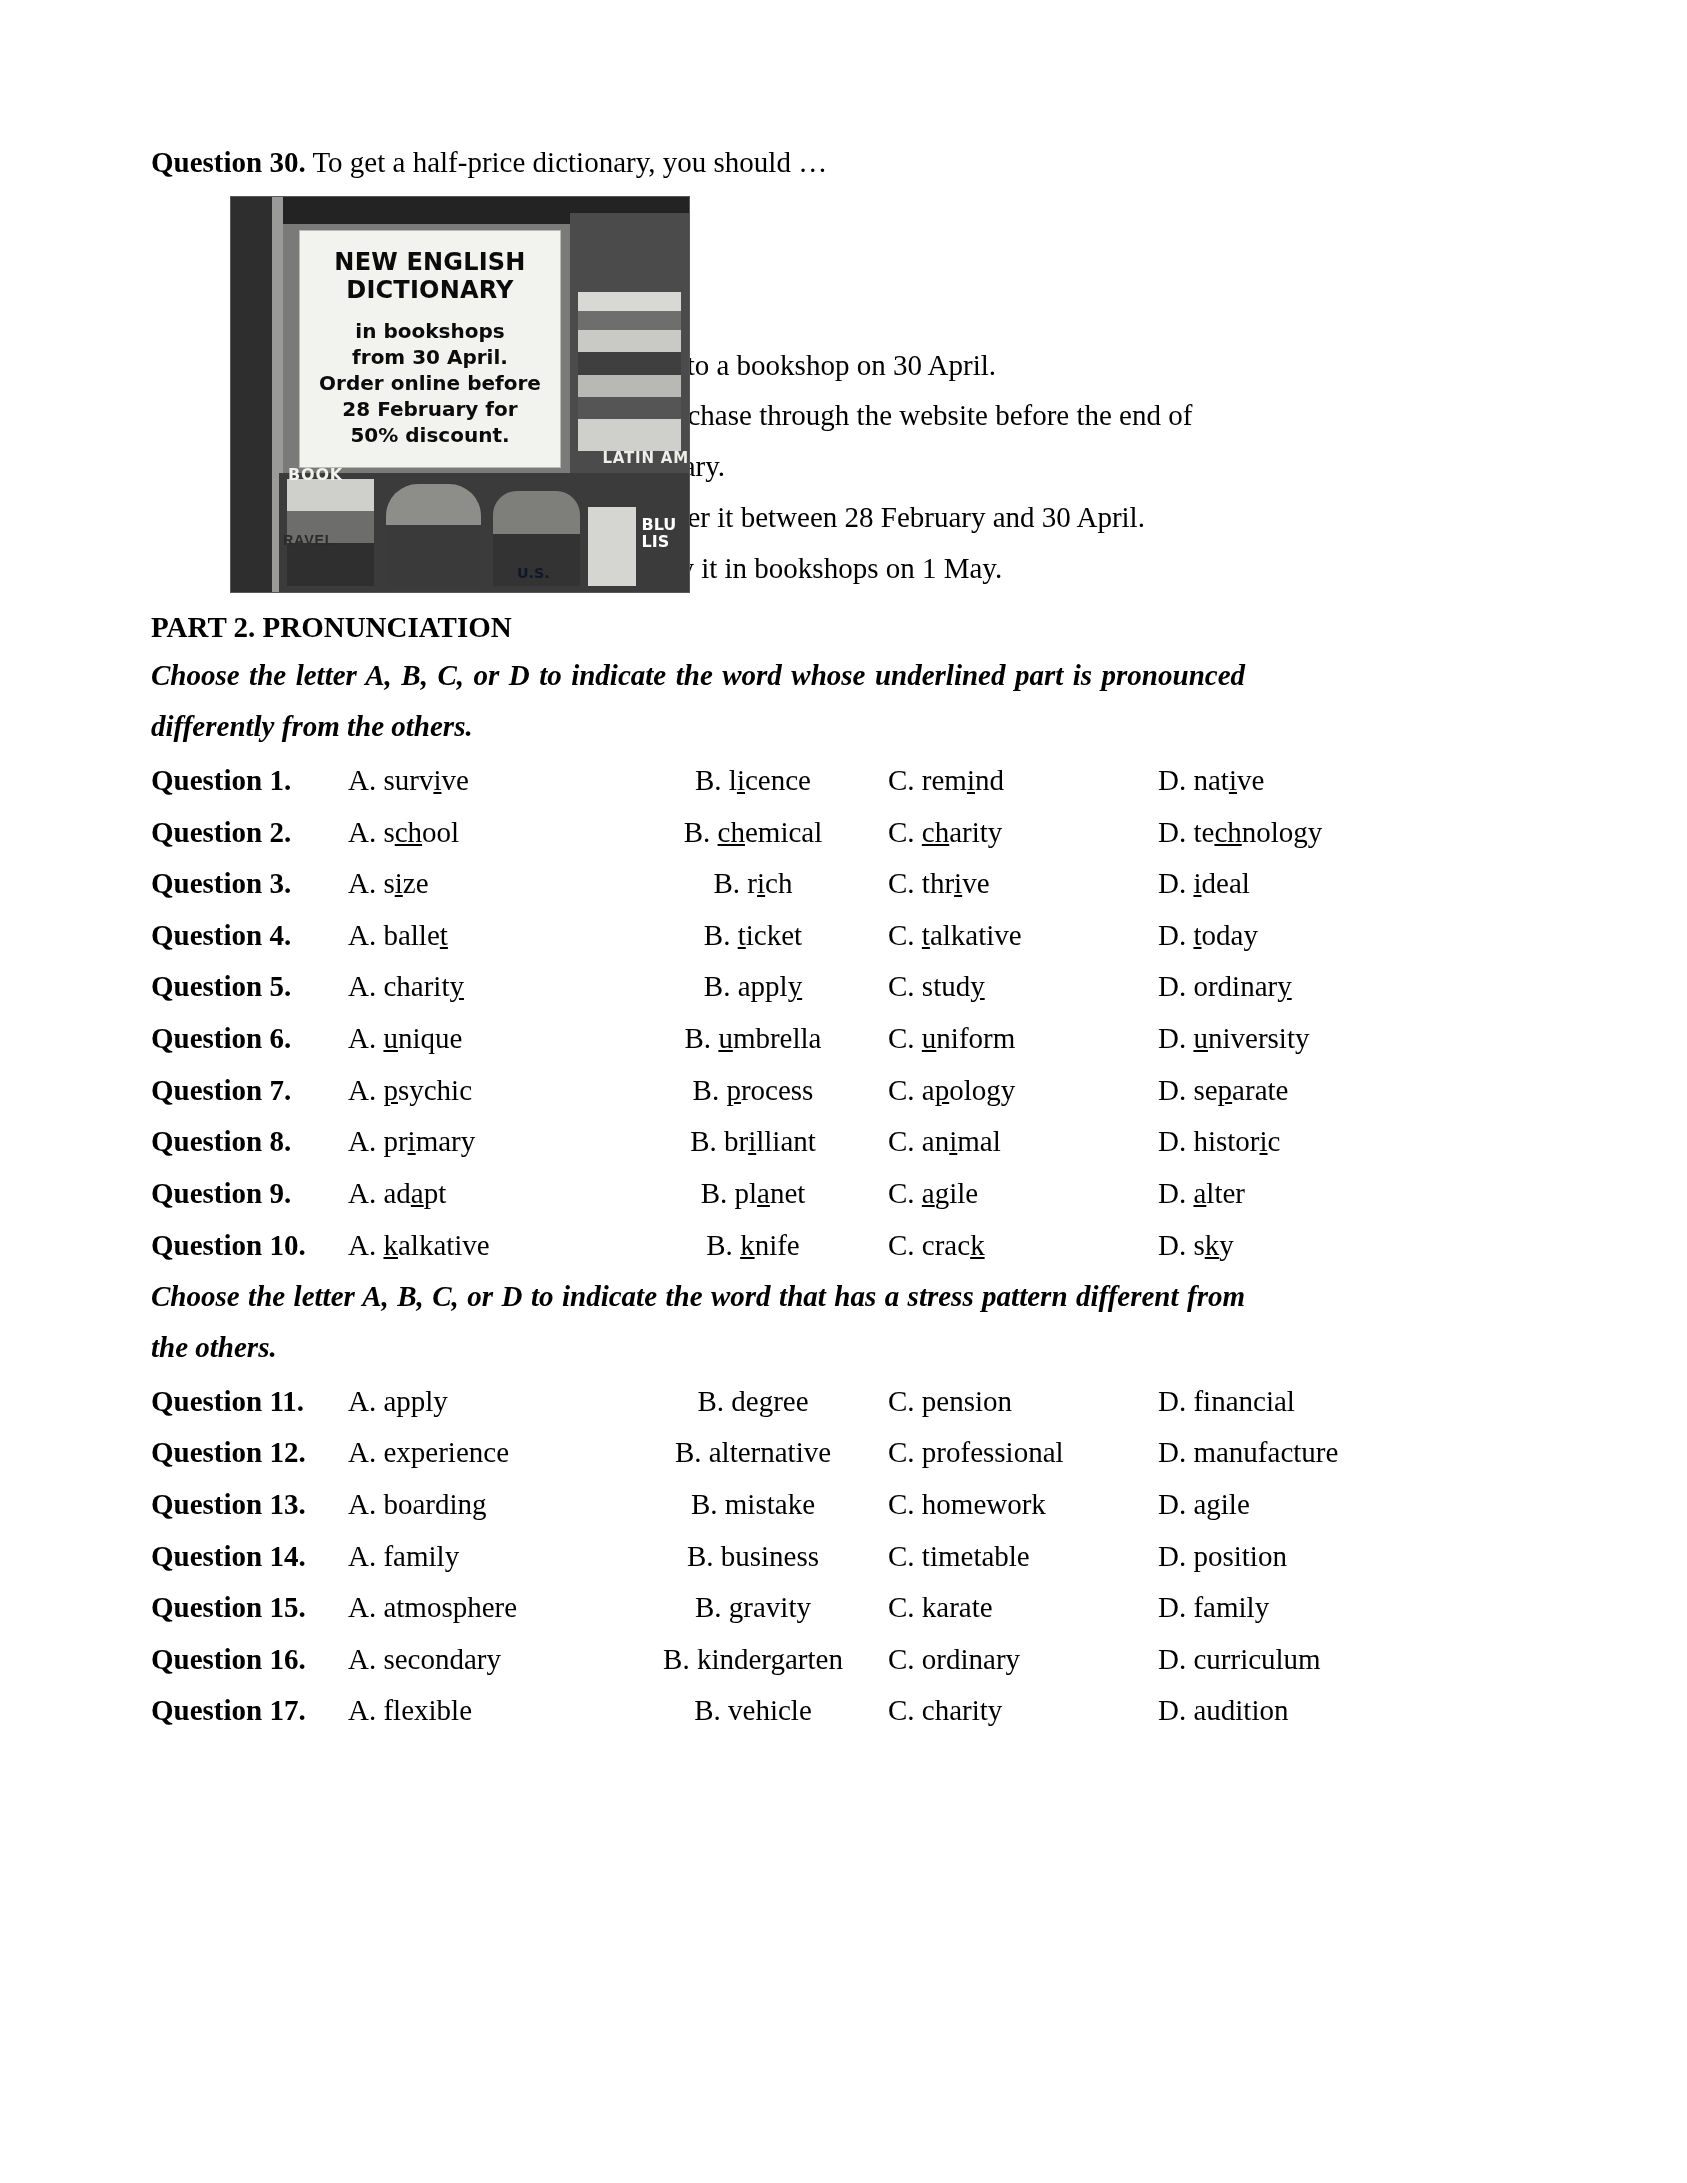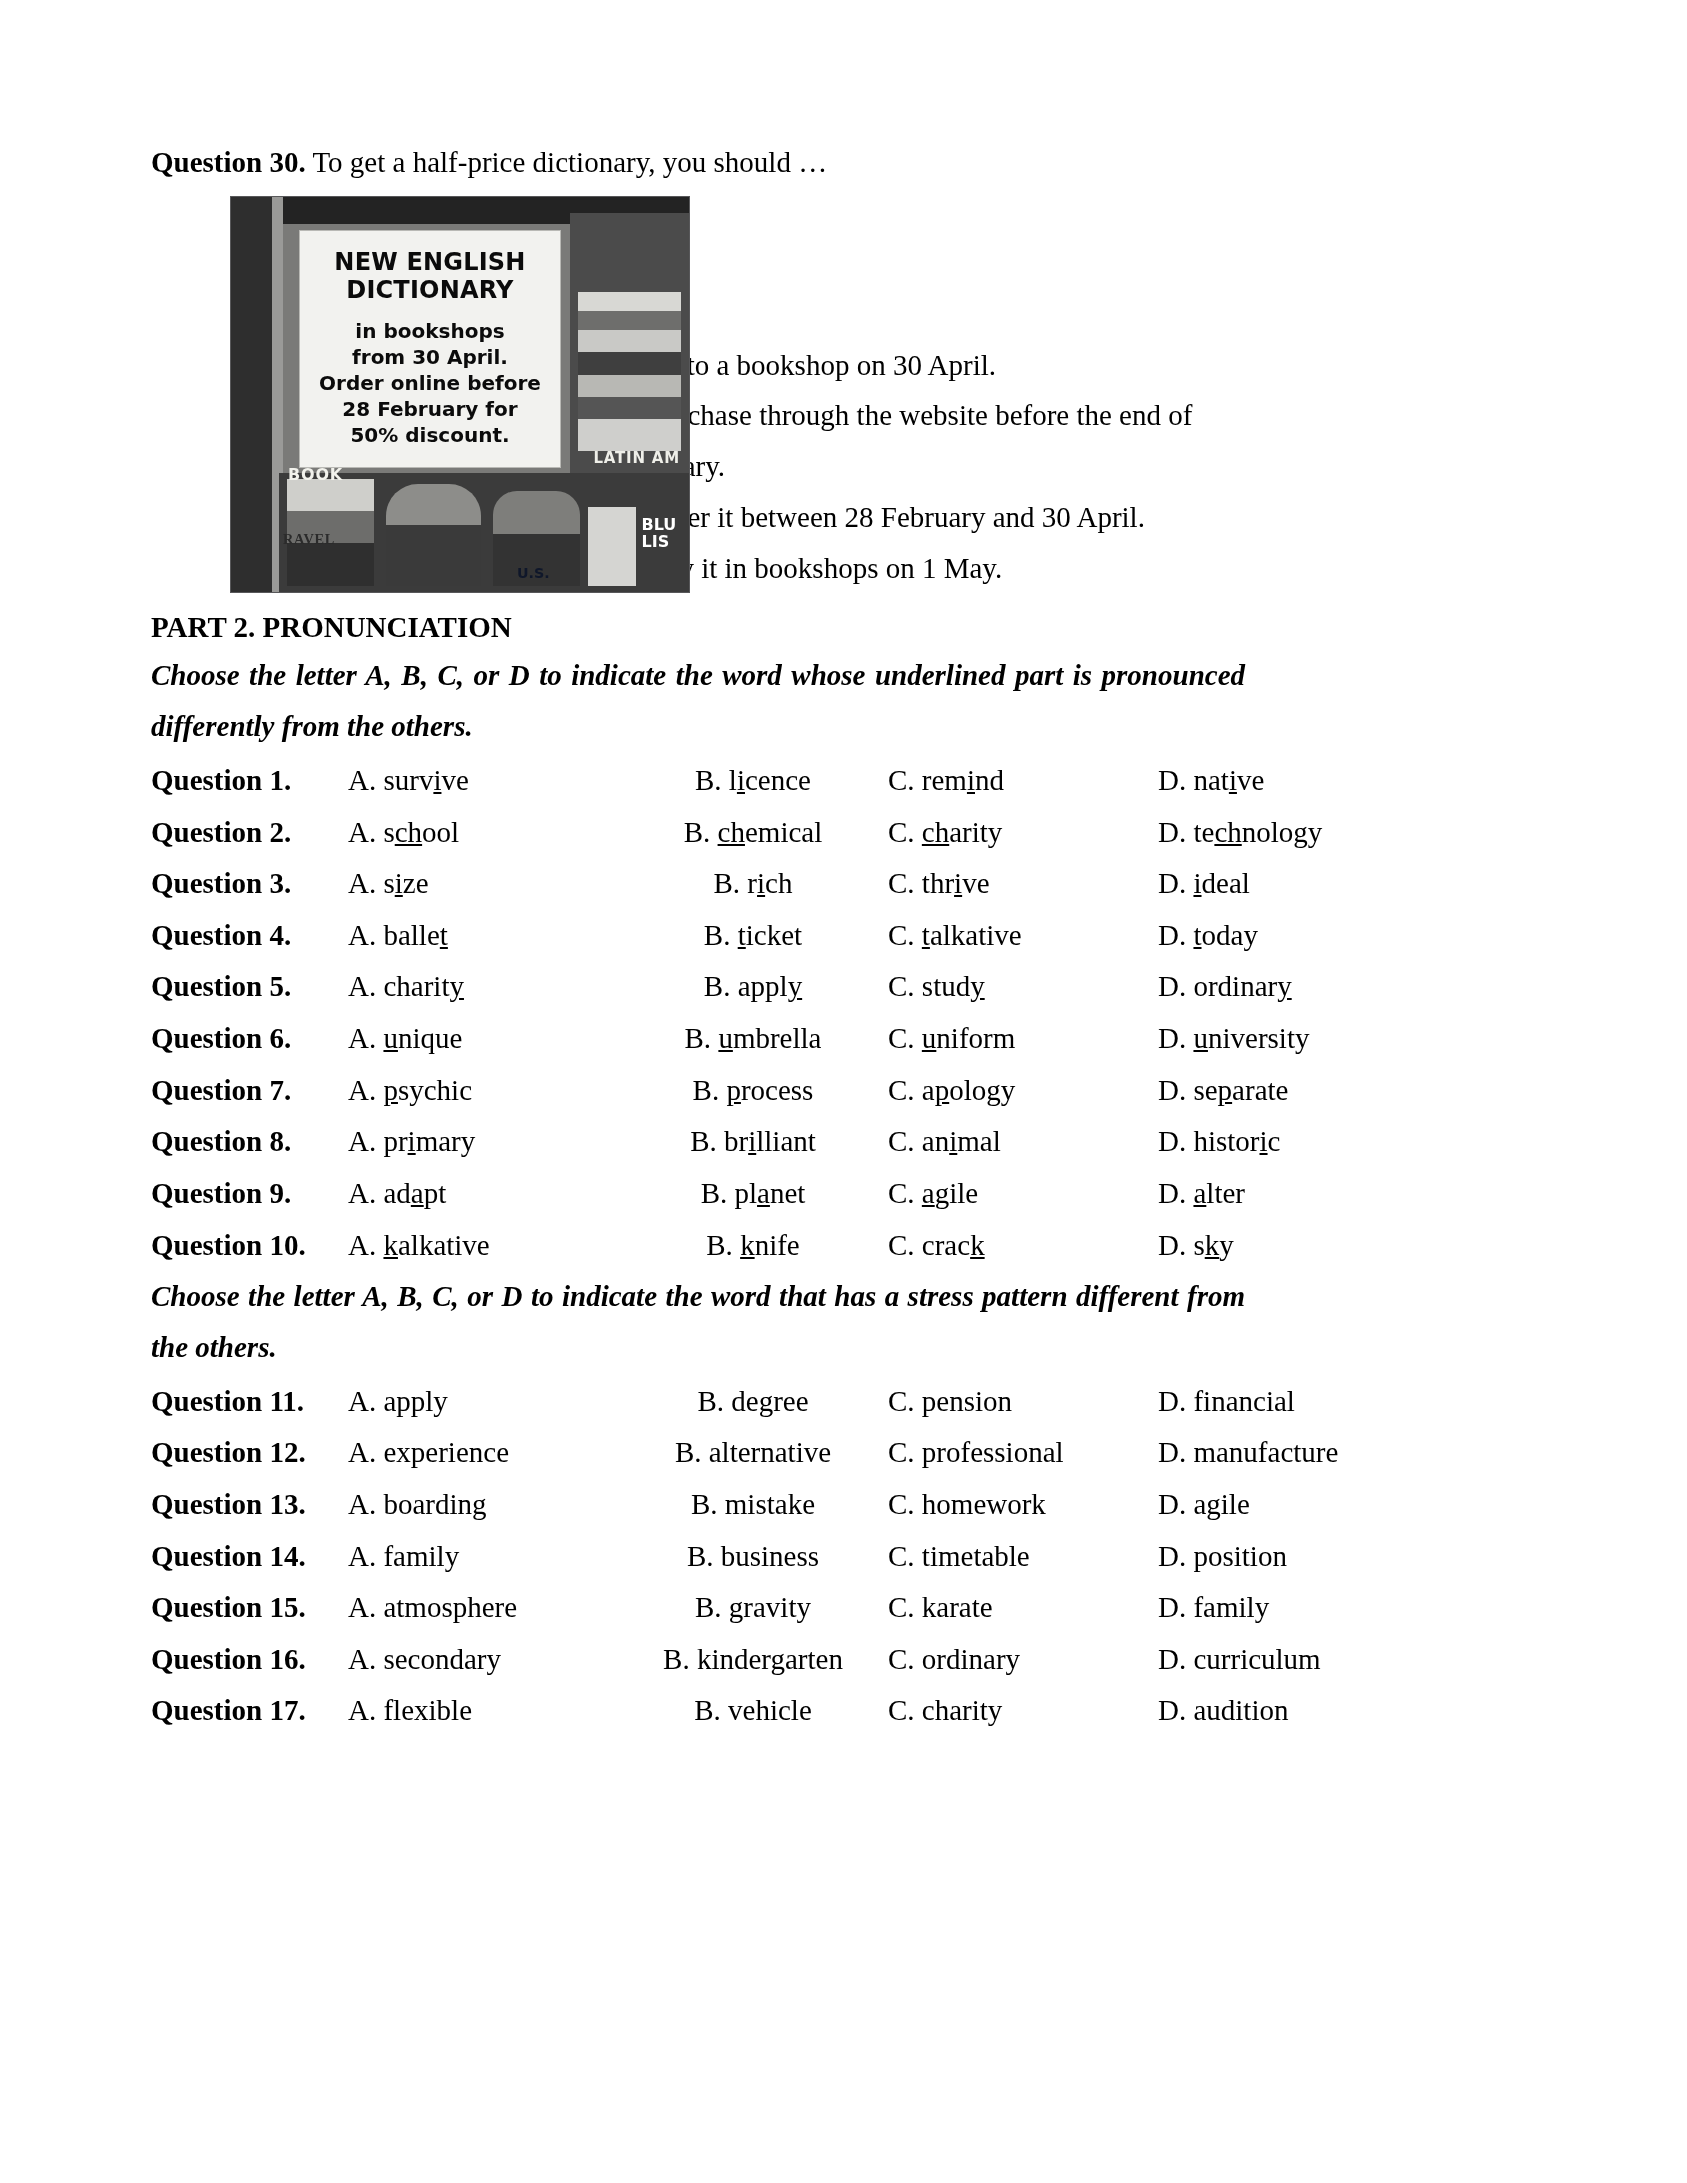--- a/index.html
+++ b/index.html
@@ -132,21 +132,21 @@
   }
   .poster .sign .t2 {
     margin-top: 14.3px;
     font-weight: bold;
     font-size: 20px;
     line-height: 1.3;
     text-align: center;
   }
   .poster .label-latin {
     position: absolute;
-    right: 9px;
+    right: 0;
     bottom: 125px;
     font-family: "DejaVu Sans", sans-serif;
     font-size: 15px;
     font-weight: bold;
     color: #efefe9;
     letter-spacing: 0.8px;
   }
   .poster .label-book {
     position: absolute;
     left: 57px;
@@ -154,21 +154,21 @@
     font-family: "DejaVu Sans", sans-serif;
     font-size: 16px;
     font-weight: bold;
     color: #f2f2ec;
     letter-spacing: 0.8px;
   }
   .poster .label-ravel {
     position: absolute;
     left: 52px;
     bottom: 44px;
-    font-family: Liberation Serif, serif;
+    font-family: Liberation Sans, sans-serif;
     font-size: 14.3px;
     font-weight: bold;
     color: #2b2b2b;
     letter-spacing: 0.8px;
   }
   .poster .label-blu {
     position: absolute;
     right: 12.7px;
     bottom: 42px;
     font-family: "DejaVu Sans", sans-serif;

